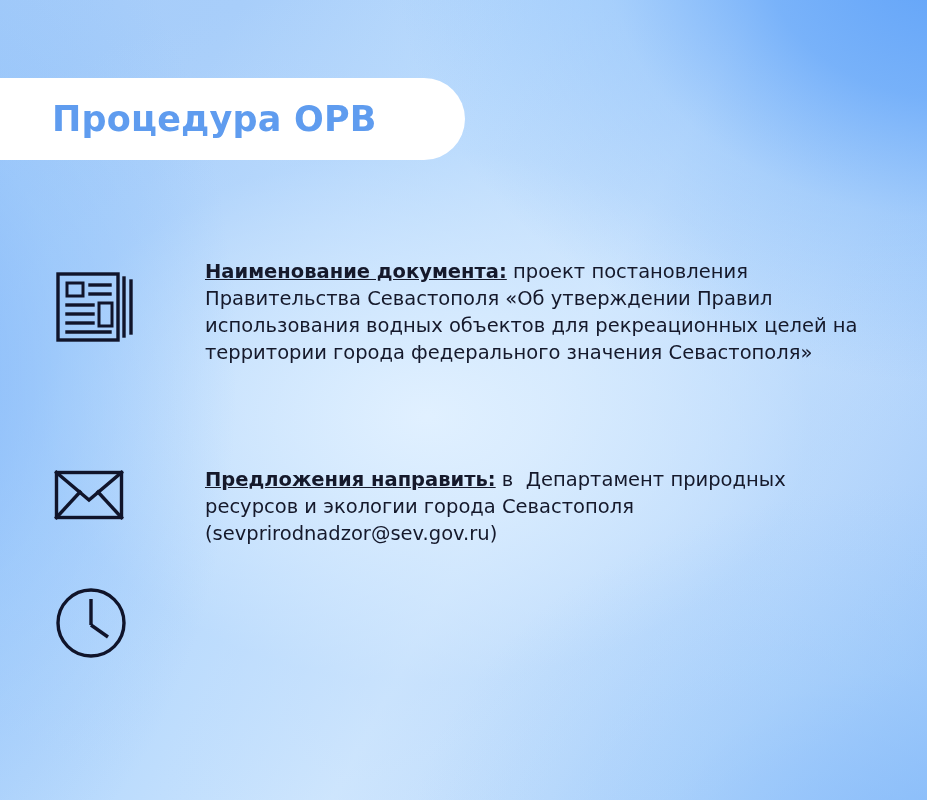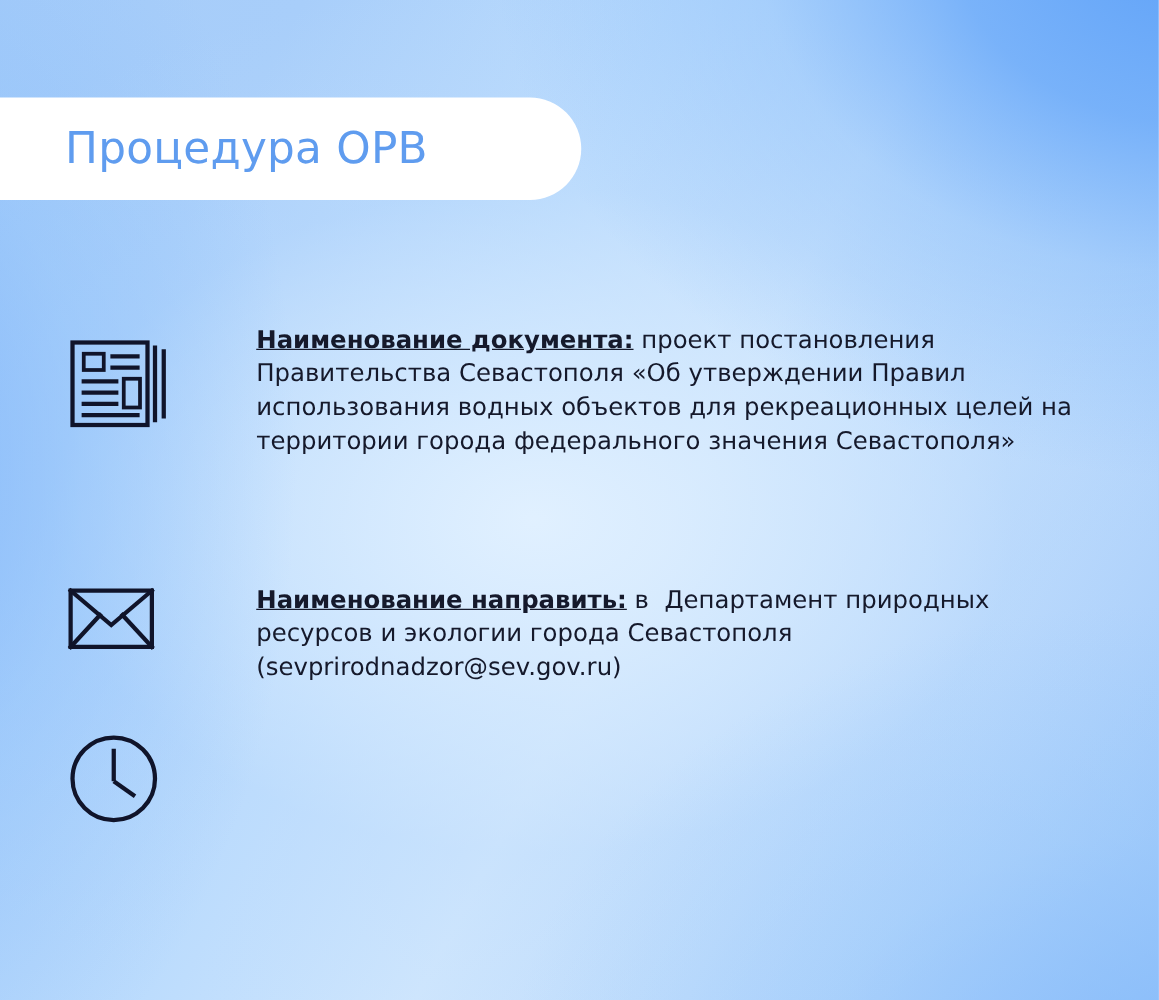--- a/index.html
+++ b/index.html
@@ -77,21 +77,21 @@
     background: #ffffff;
     border-radius: 0 41px 41px 0;
     display: flex;
     align-items: center;
     box-sizing: border-box;
     padding-left: 112px;
   }
   .title-text {
     color: #5f9cef;
     font-size: 35px;
-    font-weight: 400;
+    font-weight: 700;
     letter-spacing: 0.2px;
     white-space: nowrap;
     line-height: 1;
   }
 
   
   .row {
     position: absolute;
     display: flex;
     align-items: flex-start;
@@ -175,21 +175,21 @@
   <div class="row row-email">
     <div class="icon-cell">
       <svg width="70" height="50" viewBox="0 0 70 50" fill="none" stroke="#10142a" stroke-width="3.4" stroke-linecap="square" stroke-linejoin="miter">
         <rect x="2.5" y="2.5" width="65" height="45"></rect>
         <path d="M2.5 2.5 L35 30 L67.5 2.5"></path>
         <path d="M2.5 47.5 L26 22"></path>
         <path d="M67.5 47.5 L44 22"></path>
       </svg>
     </div>
     <div class="text-cell">
-      <span class="lead">Наименование направить:</span><span class="nowrap-keep"> в  Департамент природных ресурсов и экологии города Севастополя (sevprirodnadzor@sev.gov.ru)</span>
+      <span class="lead">Предложения направить:</span><span class="nowrap-keep"> в  Департамент природных ресурсов и экологии города Севастополя (sevprirodnadzor@sev.gov.ru)</span>
     </div>
   </div>
 
   <div class="row row-deadline">
     <div class="icon-cell">
       <svg width="74" height="74" viewBox="0 0 74 74" fill="none" stroke="#10142a" stroke-width="3.4" stroke-linecap="butt" stroke-linejoin="miter">
         <circle cx="37" cy="37" r="33"></circle>
         <path d="M37 13 V39"></path>
         <path d="M37 39 L54 51"></path>
       </svg>

